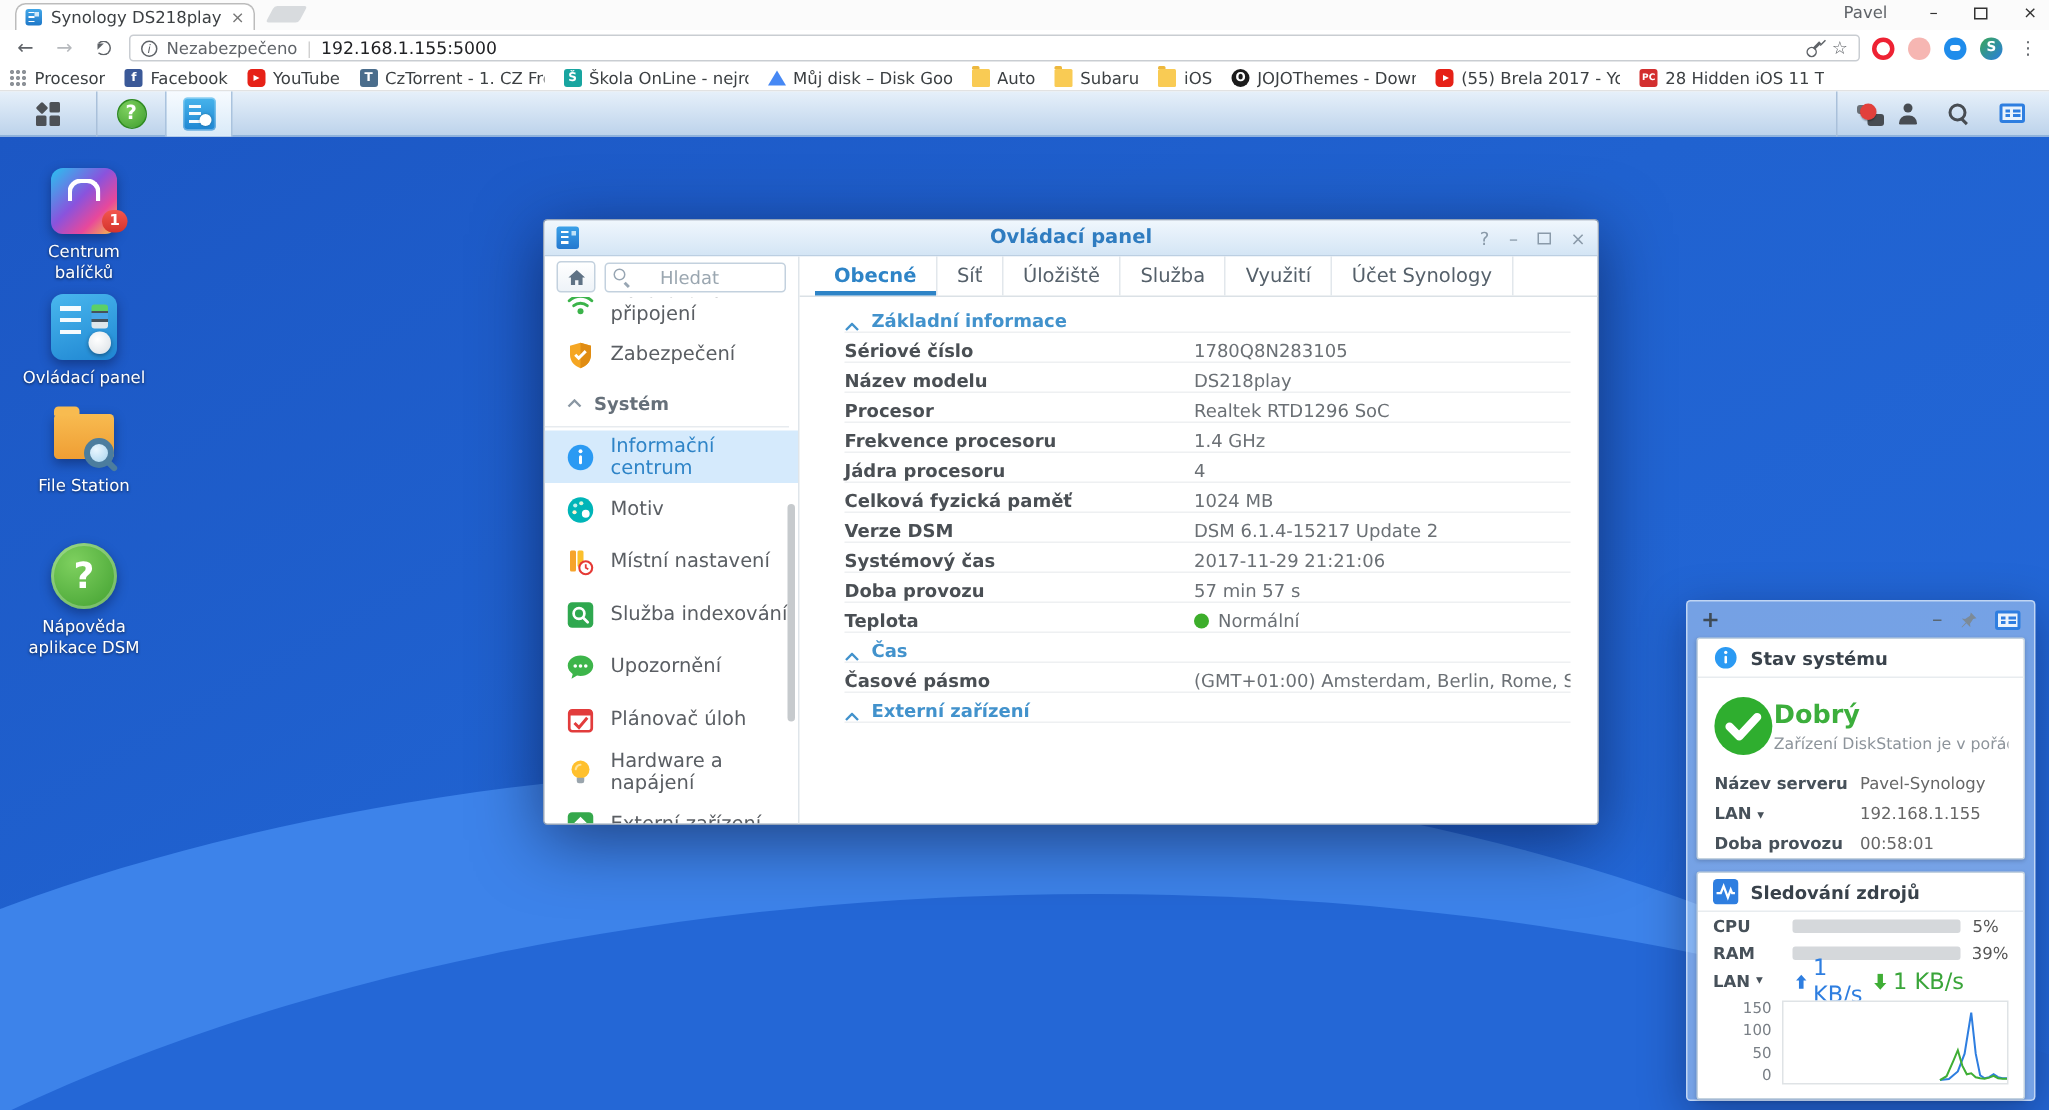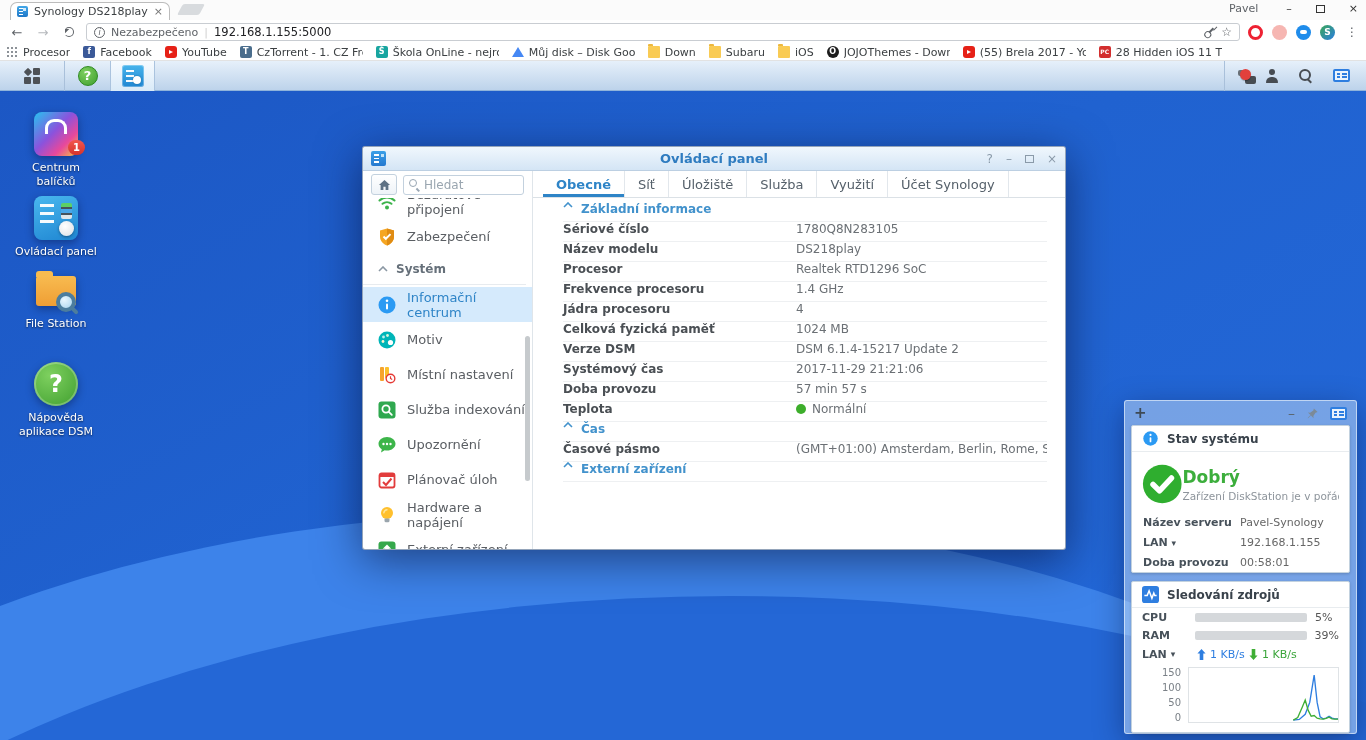--- a/index.html
+++ b/index.html
@@ -109,41 +109,41 @@
 .cp-mini{width:15px;height:15px;border-radius:2px;background:linear-gradient(#3aa0e8,#2478cf);position:relative}
 .cp-mini:before{content:"";position:absolute;left:3px;top:3px;width:5px;height:9px;background:repeating-linear-gradient(#fff 0 1.5px,transparent 1.5px 3.5px)}
 .cp-mini:after{content:"";position:absolute;right:2px;top:3px;width:3px;height:3px;background:#bfe2f8}
 .cp-title-text{position:absolute;left:0;right:0;text-align:center;font-size:13px;font-weight:bold;color:#2f7cc0}
 .cp-ctls{margin-left:auto;display:flex;align-items:center;gap:13px;color:#8a9aa9;font-size:12px;z-index:1}
 .cp-ctl-box{width:9px;height:8px;border:1px solid #8a9aa9;display:inline-block}
 .cp-body{flex:1;display:flex;min-height:0}
 .cp-side{width:170px;border-right:1px solid #dfe5ea;position:relative;overflow:hidden;flex:none}
 .side-top{height:27px;display:flex;align-items:center;padding:0 8px;gap:6px}
 .home-btn{width:26px;height:21px;border:1px solid #c3d1de;border-radius:3px;background:linear-gradient(#fff,#eef3f8);display:flex;align-items:center;justify-content:center}
-.searchbox{flex:1;height:20px;border:1px solid #c3d1de;border-radius:3px;background:#fff;display:flex;align-items:center;padding:0 5px;gap:4px}
+.searchbox{flex:1;height:20px;border:1px solid #c3d1de;border-radius:3px;background:#fff;display:flex;align-items:center;padding:0 5px;gap:20px}
 .sicon{width:11px;height:11px;position:relative;flex:none}
 .sicon:before{content:"";position:absolute;left:0;top:0;width:6px;height:6px;border:1.5px solid #98a6b3;border-radius:50%}
 .sicon:after{content:"";position:absolute;right:0;bottom:0;width:4px;height:1.5px;background:#98a6b3;transform:rotate(45deg)}
 .searchbox input{border:none;outline:none;width:100%;font-size:12px;color:#333;font-family:"DejaVu Sans",sans-serif}
 .searchbox input::placeholder{color:#9aa6b0}
 .side-list{position:absolute;top:27px;left:0;right:0;bottom:0;overflow:hidden}
 .s-item{display:flex;align-items:center;gap:10px;height:35px;padding-left:14px;font-size:13px;color:#5a5e63;cursor:pointer}
 .s-item.cut{margin-top:-14px}
 .s-item.sel{background:#d5eafc;color:#2e84c7}
 .s-item svg{flex:none}
 .s-section{display:flex;align-items:center;gap:8px;height:31px;padding-left:15px;font-size:12px;font-weight:bold;color:#66707a;border-bottom:1px solid #e7ebef;margin:0 6px 2px 0;cursor:pointer}
 .side-scroll{position:absolute;right:2px;top:165px;width:5px;height:145px;background:#c6cacd;border-radius:3px}
 .cp-main{flex:1;display:flex;flex-direction:column;min-width:0}
 .cp-tabs{height:27px;display:flex;align-items:stretch;padding-left:10px;border-bottom:1px solid #dbe1e6;flex:none}
 .tabi{padding:0 13px;font-size:13px;color:#55606a;display:flex;align-items:center;cursor:pointer}
 .tabi + .tabi{border-left:1px solid #e2e7ec}
 .tabi.last{border-right:1px solid #e2e7ec}
 .tabi.on{color:#2e84c7;font-weight:bold;box-shadow:inset 0 -3px 0 #2e84c7}
 .cp-rows{flex:1;padding:4px 18px 0 30px;overflow:hidden}
-.crow{display:flex;height:20px;align-items:flex-start;border-bottom:1px solid #eef0f2;font-size:12px}
+.crow{display:flex;height:20px;align-items:flex-end;border-bottom:1px solid #eef0f2;font-size:12px}
 .crow .lab{width:233px;font-weight:bold;color:#4a4f54;flex:none}
 .crow .val{color:#6b7075;white-space:nowrap;overflow:hidden}
 .crow.sec{gap:8px;color:#4292cc;font-weight:bold;cursor:pointer}
 .crow.note .lab{width:auto}
 .gdot{width:10px;height:10px;border-radius:50%;background:#3dae2b;display:inline-block;margin-right:6px;vertical-align:-1px}
 .green{color:#4aa03c}
 .chev{color:#4292cc;display:inline-flex}
 .chev.gray{color:#8a97a3}
 
 
@@ -161,21 +161,21 @@
 .kv{display:flex;height:20px;align-items:center;padding:0 11px;font-size:11px}
 .kv .k{width:97px;font-weight:bold;color:#47515a;flex:none}
 .kv .v{color:#666}
 .caret{font-size:9px;color:#47515a}
 .meter{display:flex;align-items:center;height:18px;padding:0 10px;font-size:11px}
 .m-lab{width:53px;font-weight:bold;color:#47515a;flex:none;display:flex;gap:4px;align-items:center}
 .track{width:112px;height:9px;background:#d5d8db;border-radius:2px;overflow:hidden}
 .fill{height:100%;background:#2e7ee0;border-radius:2px}
 .pct{margin-left:8px;color:#555}
 .lanrow{height:20px}
-.net{display:flex;align-items:center;gap:4px;font-size:11px}
+.net{display:flex;align-items:center;gap:4px;font-size:15px}
 .net.up{color:#2e7ee0;margin-left:2px;width:52px}
 .net.dn{color:#3aa53a}
 .chartwrap{display:flex;padding:3px 10px 9px}
 .yticks{width:46px;display:flex;flex-direction:column;justify-content:space-between;align-items:flex-end;padding-right:7px;font-size:10px;color:#7a8087;height:56px}
 .chartbox{flex:1;height:56px;background:#fff;border:1px solid #dfe3e6;position:relative}
 .chartbox svg{position:absolute;left:0;top:0;width:100%;height:100%}
 </style>
 </head>
 <body>
 
@@ -237,21 +237,21 @@
     <div class="bm">
         <span class="fav fav-skola">Š</span>
         <span class="bm-l">Škola OnLine - nejroz</span>
       </div>
     <div class="bm">
         <span class="fav fav-drive"></span>
         <span class="bm-l">Můj disk – Disk Goog</span>
       </div>
     <div class="bm">
         <span class="fav fav-folder"></span>
-        <span class="bm-l">Down</span>
+        <span class="bm-l">Auto</span>
       </div>
     <div class="bm">
         <span class="fav fav-folder"></span>
         <span class="bm-l">Subaru</span>
       </div>
     <div class="bm">
         <span class="fav fav-folder"></span>
         <span class="bm-l">iOS</span>
       </div>
     <div class="bm">

